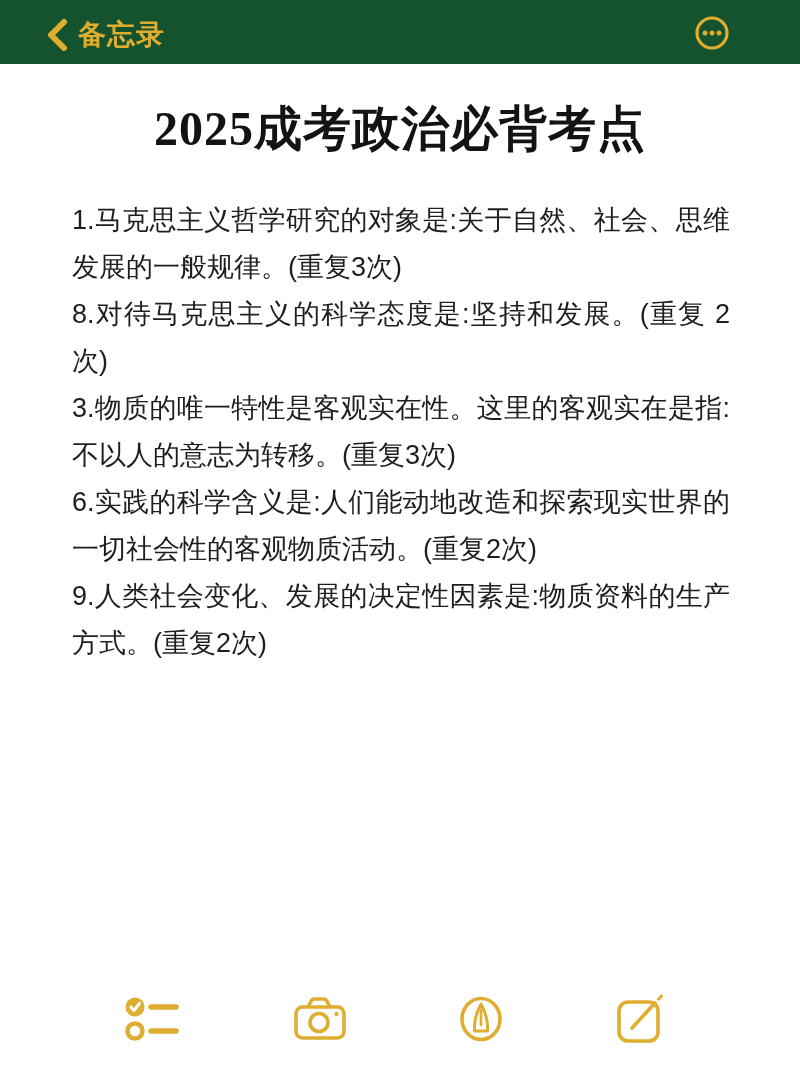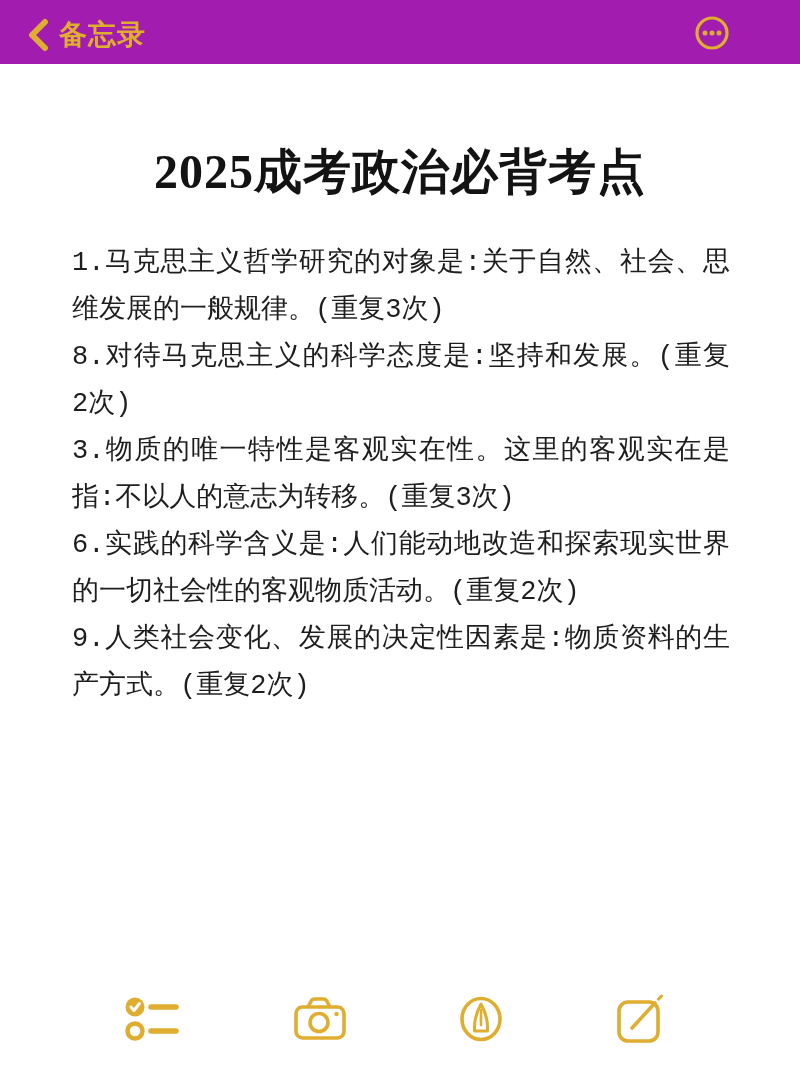--- a/index.html
+++ b/index.html
@@ -8,44 +8,44 @@
     background: #ffffff;
     overflow: hidden;
     font-family: "Liberation Sans", "DejaVu Sans", sans-serif;
   }
   .page { position: relative; width: 800px; height: 1069px; background:#fff; }
 
   
   .nav {
     position: absolute; top: 0; left: 0; right: 0; height: 64px;
     display: flex; align-items: center; justify-content: space-between;
-    padding: 6px 70px 0 27px;
-    background: #a21caf;
+    padding: 6px 70px 0 46px;
+    background: #14532d;
   }
   .back-btn { display: flex; align-items: center; gap: 10px; cursor: pointer; }
   .back-btn svg { display: block; }
   .back-label {
     color: #dfad2f; font-size: 28px; font-weight: 700; letter-spacing: 1px;
   }
   .more-btn { display: flex; align-items: center; cursor: pointer; }
 
   
   .note-title {
-    margin-top: 76px;
+    margin-top: 33px;
     text-align: center;
     font-family: "Liberation Serif", "DejaVu Serif", serif;
     font-weight: 700;
     font-size: 48px;
     color: #131313;
     letter-spacing: 1px;
   }
   .note-body {
     margin-top: 36px;
     padding: 0 70px 0 72px;
-    font-family: Liberation Mono, monospace;
+    font-family: Liberation Sans, sans-serif;
     font-size: 27px;
     line-height: 47px;
     color: #1e1e1e;
     text-align: justify;
   }
   .note-body p { margin: 0; }
 
   
   .toolbar {
     position: absolute; left: 0; right: 0; bottom: 0; height: 78px;

